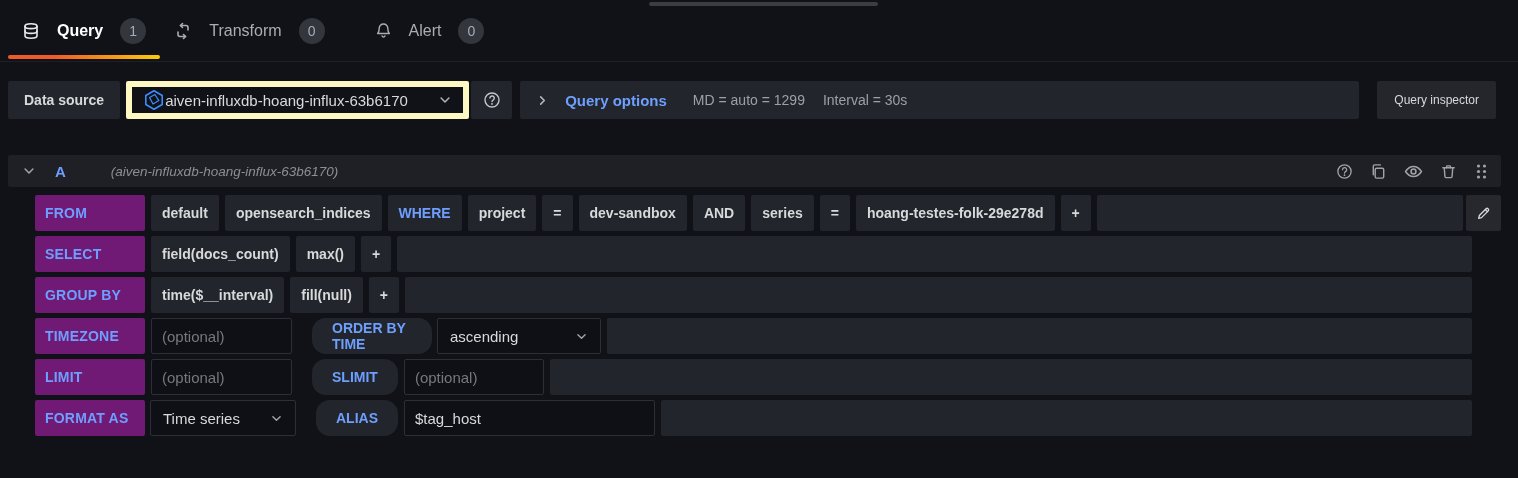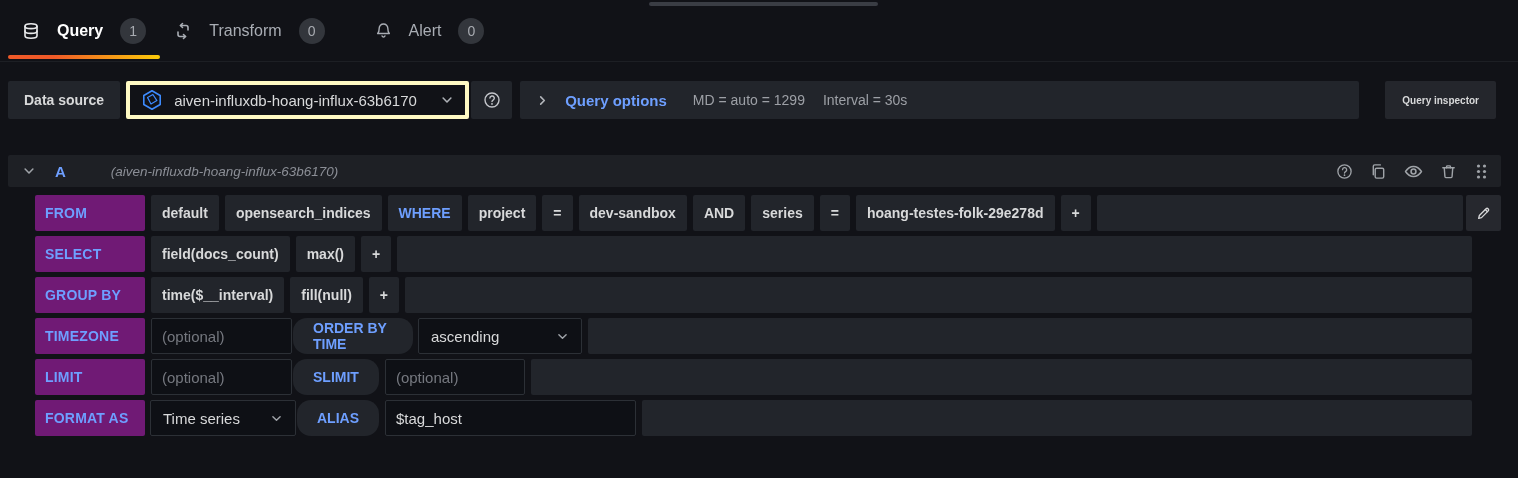--- a/index.html
+++ b/index.html
@@ -46,36 +46,36 @@
 
   
   .toolbar{
     display:flex; align-items:stretch; height:38px;
     margin:19px 22px 0 8px;
   }
   .box{ background:#22252b; border-radius:2px; display:flex; align-items:center; }
   .ds-label{ padding:0 16px; font-size:14px; font-weight:600; color:#d8d9da; }
   .ds-select{
     margin-left:6px; width:343px; background:#111217;
-    border:4px solid #fef9c3; border-radius:2px;
-    display:flex; align-items:center; gap:11px; padding:0 11px; cursor:pointer;
+    border:6px solid #fef9c3; border-radius:2px;
+    display:flex; align-items:center; padding:0 11px; cursor:pointer;
   }
   .ds-select .ds-value{ font-size:15px; color:#d8d9da; white-space:nowrap; }
   .ds-select .chev{ margin-left:auto; color:#aeb1b7; }
   .help-btn{ margin-left:2px; width:41px; justify-content:center; cursor:pointer; color:#c4c6cb; }
   .qo-bar{
     margin-left:8px; width:839px; padding:0 12px; cursor:pointer; color:#9da0a6;
   }
   .qo-bar .chev{ color:#b3b6bb; margin:0 16px 0 4px; }
   .qo-label{ color:#6e9fff; font-size:15px; font-weight:700; }
   .qo-stat{ font-size:14px; color:#9da0a6; margin-left:26px; }
   .spacer{ flex:1; }
   .inspector-btn{
     background:#24262c; border-radius:2px; padding:0 17px; cursor:pointer;
-    font-size:10px; font-weight:700; color:#d8d9da;
+    font-size:12px; font-weight:400; color:#d8d9da;
     display:flex; align-items:center;
   }
 
   
   .qcard{ margin:36px 17px 0 8px; }
   .qheader{
     height:32px; background:#1e2025; border-radius:2px;
     display:flex; align-items:center; padding:0 12px;
   }
   .qheader .collapse{ color:#9fa3a8; cursor:pointer; padding:2px; }
@@ -103,21 +103,21 @@
     flex:0 0 35px; margin-left:3px; background:#26282e; border-radius:2px;
     display:flex; align-items:center; justify-content:center; color:#d8d9da; cursor:pointer;
   }
   .inp{
     background:#0e1015; border:1px solid #2c3036; border-radius:2px;
     margin-left:6px; padding:0 10px; font-size:15px; color:#d8d9da;
     font-family:"Liberation Sans", sans-serif; outline:none;
   }
   .inp::placeholder{ color:#75787f; }
   .mini-label{
-    background:#22252b; border-radius:14px; margin-left:1px; padding:0 20px;
+    background:#22252b; border-radius:14px; margin-left:20px; padding:0 20px;
     display:flex; align-items:center; color:#6e9fff; font-size:14px; font-weight:700;
   }
   .drop{
     background:#0e1015; border:1px solid #2c3036; border-radius:2px;
     margin-left:5px; display:flex; align-items:center; padding:0 12px;
     font-size:15px; color:#d8d9da; cursor:pointer;
   }
   .drop .chev{ margin-left:auto; color:#9fa3a8; }
   .w-tz{ width:141px; }
   .w-order-label{ width:120px; }

